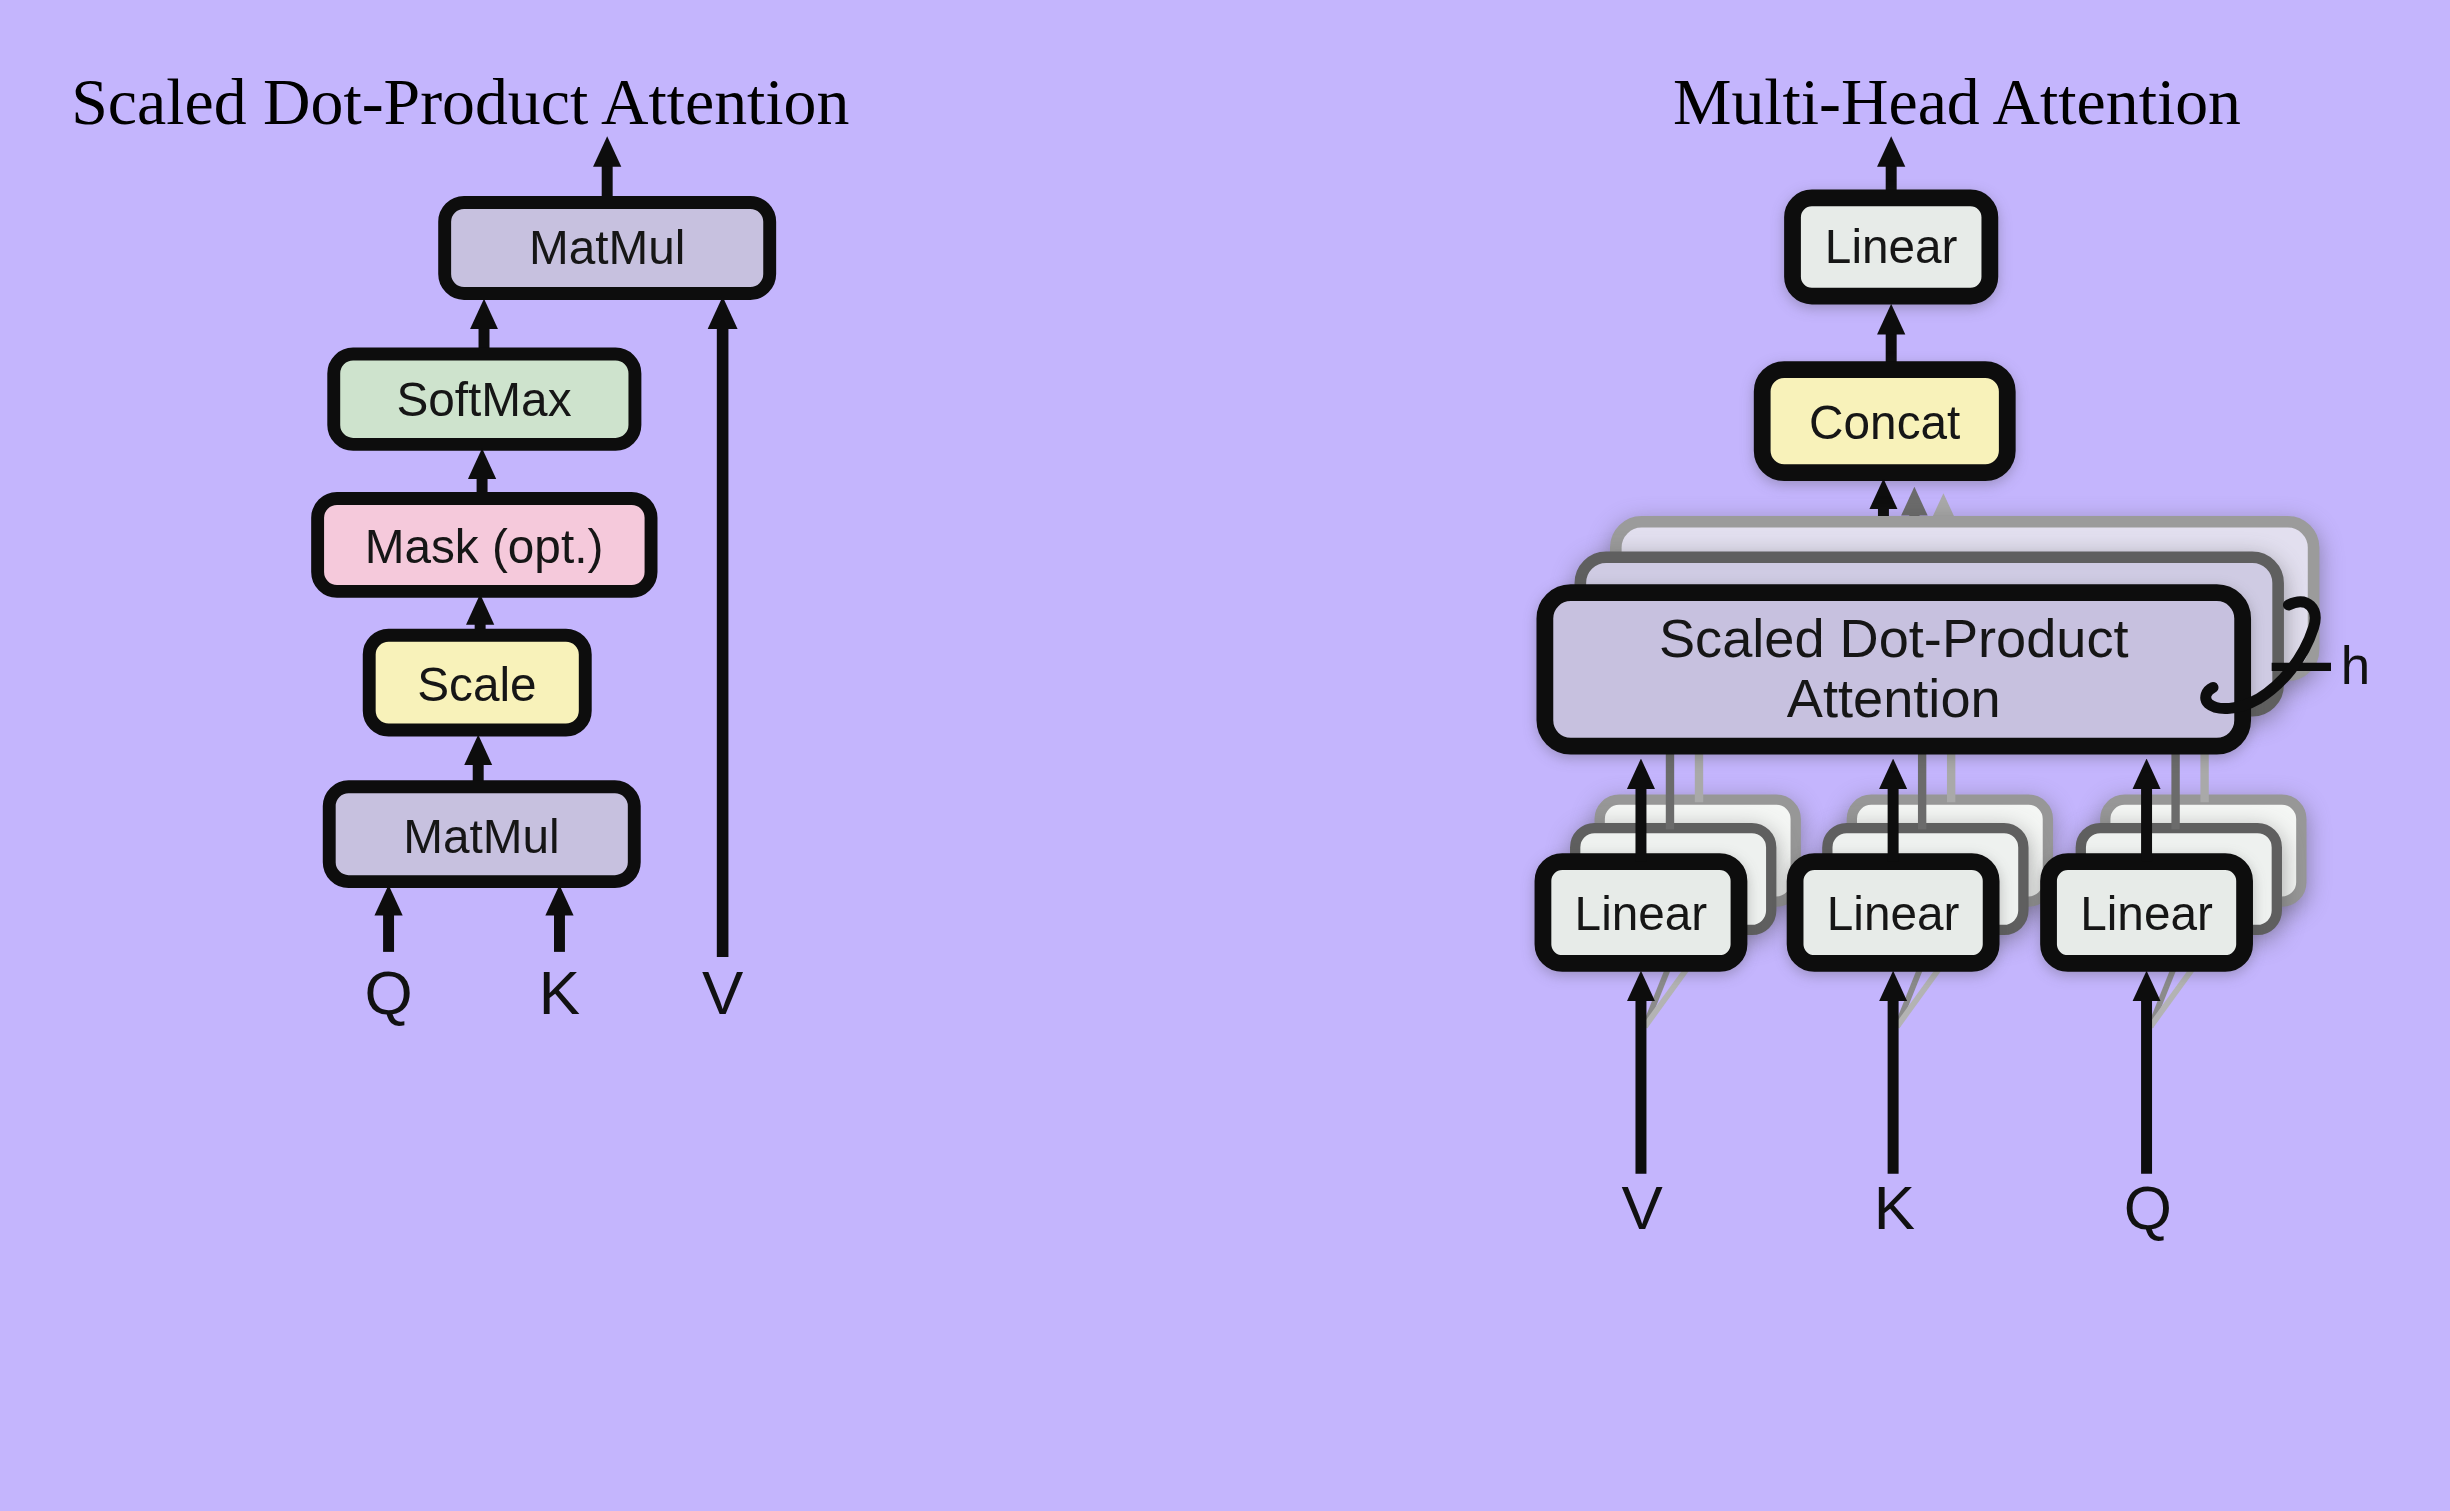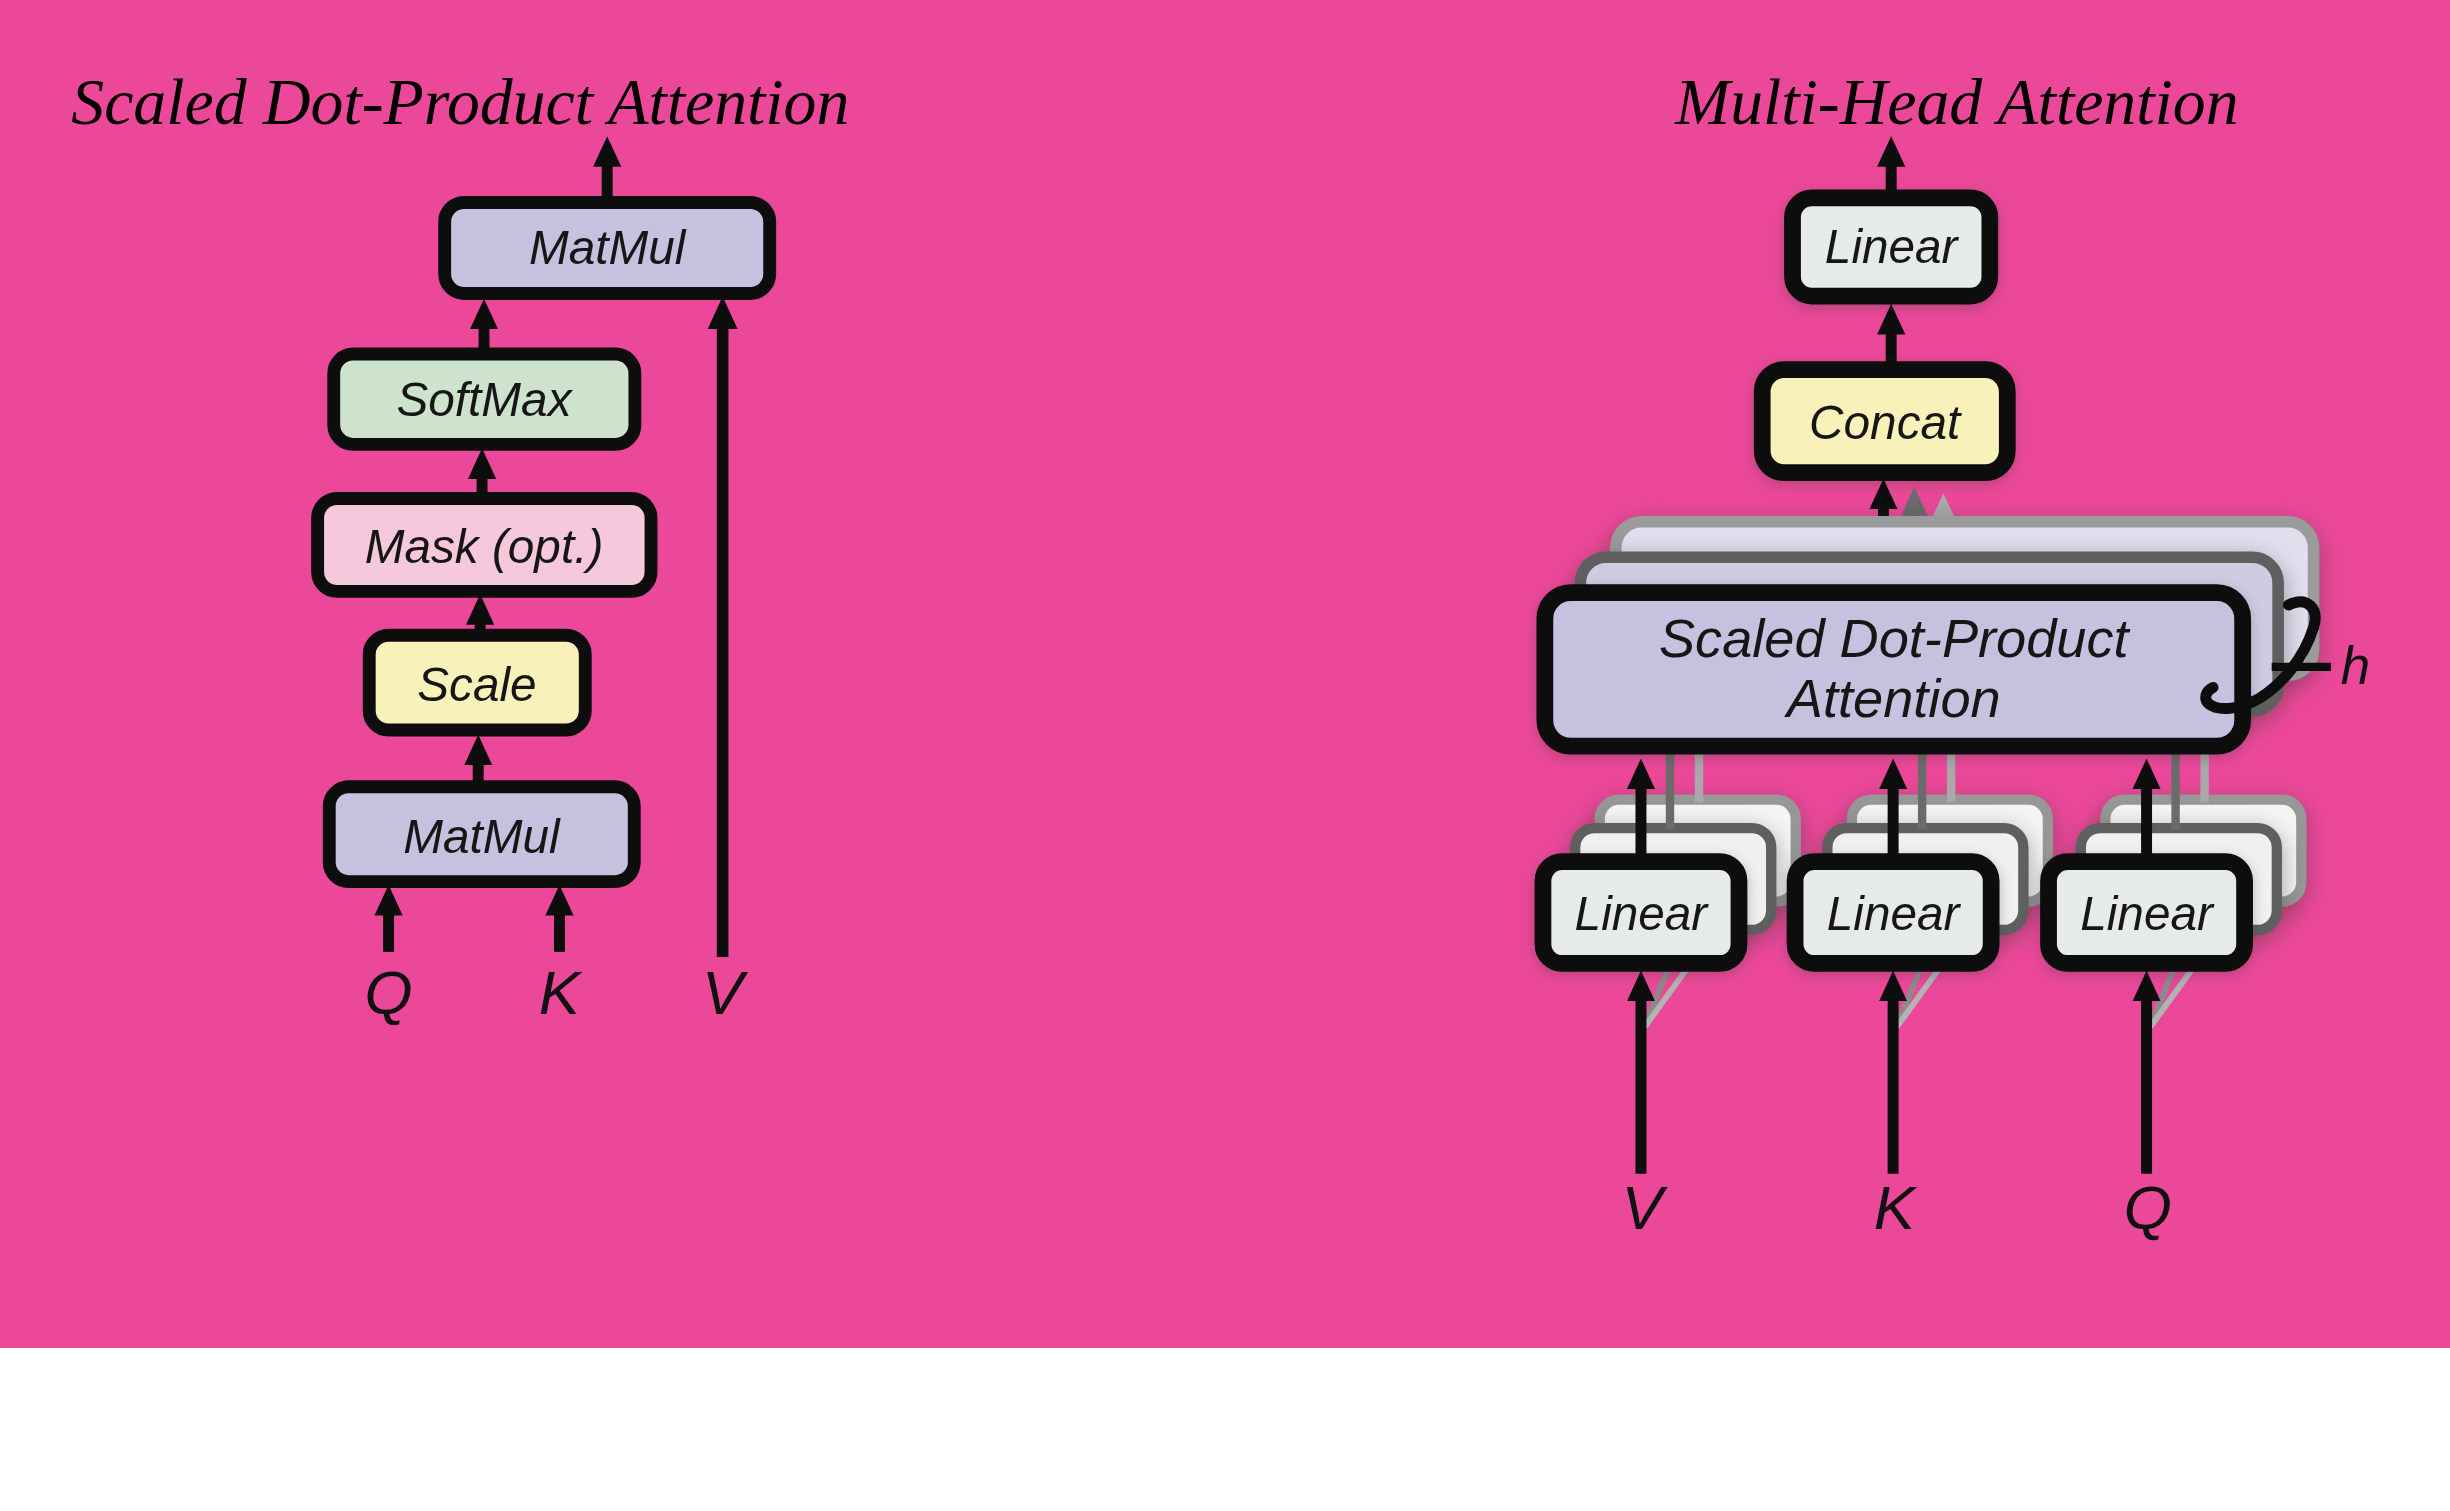--- a/index.html
+++ b/index.html
@@ -1,22 +1,21 @@
 <!DOCTYPE html>
 <html style="font-size:10.3px"><head>
 <meta charset="utf-8">
 <style>
   html, body { margin: 0; padding: 0; background: #ffffff; }
   .canvas {
     position: relative;
     width: 2450px;
-    height: 1348px;
-    background: #ec4899;
+    height: 1511px;
+    background: #c4b5fd;
     overflow: hidden;
-    font-style: italic;
   }
   svg { display: block; }
   .title {
     font-family: "Liberation Serif", "DejaVu Serif", serif;
     fill: #000000;
   }
   .box-label {
     font-family: "Liberation Sans", "DejaVu Sans", sans-serif;
     fill: #161616;
   }

